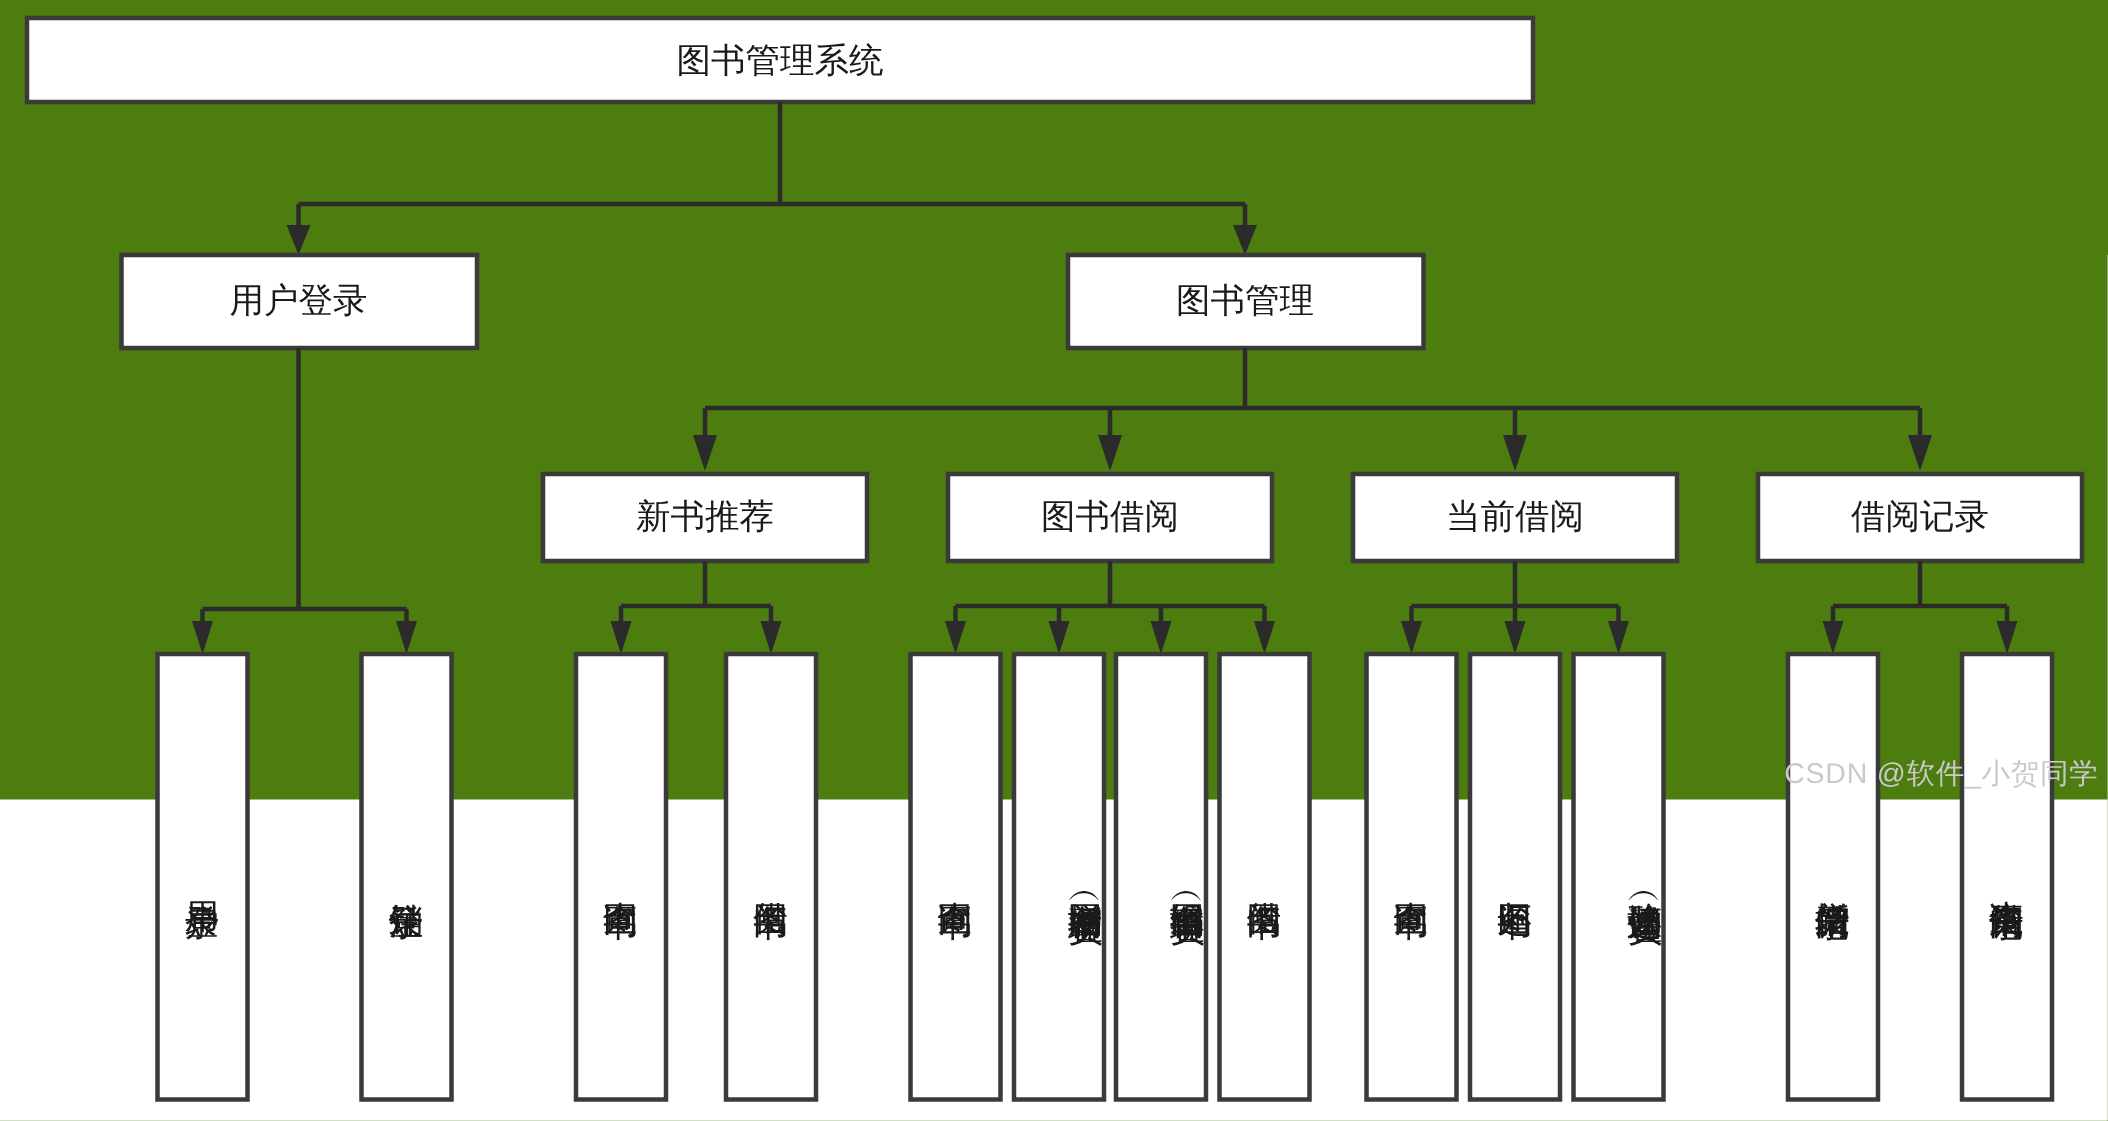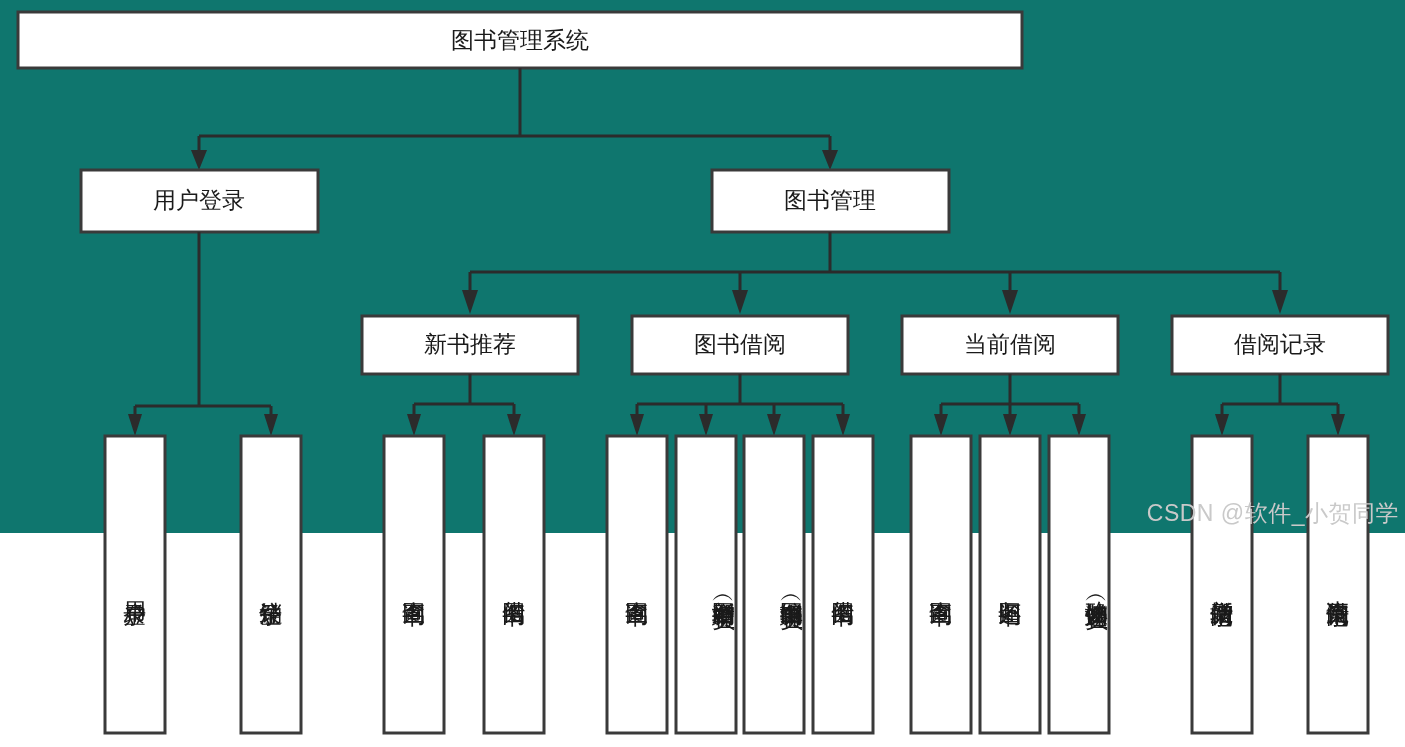--- a/index.html
+++ b/index.html
@@ -10,21 +10,21 @@
   body {
     width: 1405px;
     height: 747px;
     font-family: "Liberation Sans", "DejaVu Sans", sans-serif;
     overflow: hidden;
   }
   #diagram-root {
     position: relative;
     width: 1405px;
     height: 533px;
-    background: #0f766e;
+    background: #4d7c0f;
   }
   svg.diagram-svg {
     position: absolute;
     left: 0;
     top: 0;
     width: 1405px;
     height: 747px;
   }
   .node-box {
     fill: #ffffff;
@@ -59,21 +59,21 @@
     letter-spacing: 1px;
     text-align: center;
     white-space: nowrap;
     pointer-events: none;
   }
   .watermark {
     position: absolute;
     right: 6px;
     bottom: 4px;
     font-family: "Liberation Sans", "DejaVu Sans", sans-serif;
-    font-size: 23px;
+    font-size: 19px;
     color: #c9c9c9;
     letter-spacing: 0.5px;
     white-space: nowrap;
   }
 </style>
 </head>
 <body>
 
 <div id="diagram-root">
 

